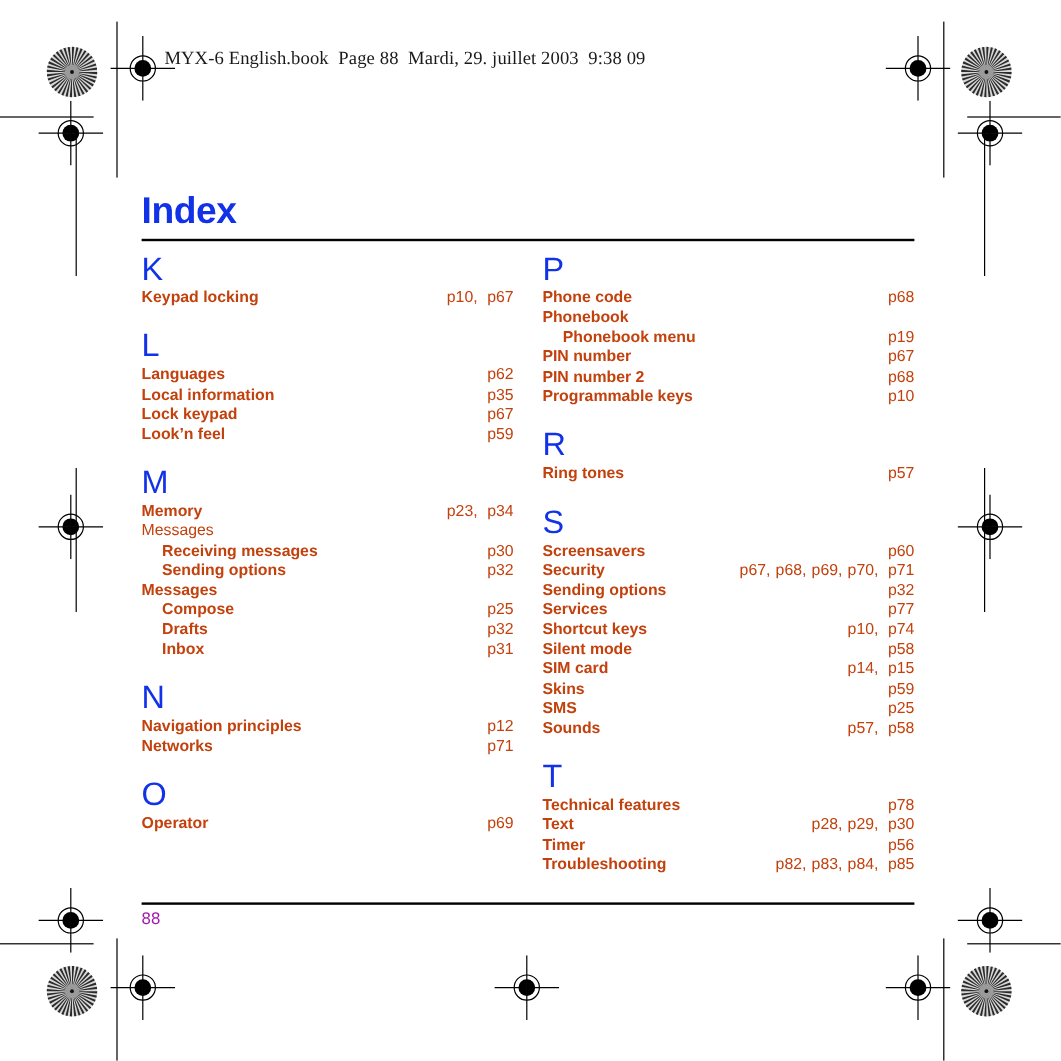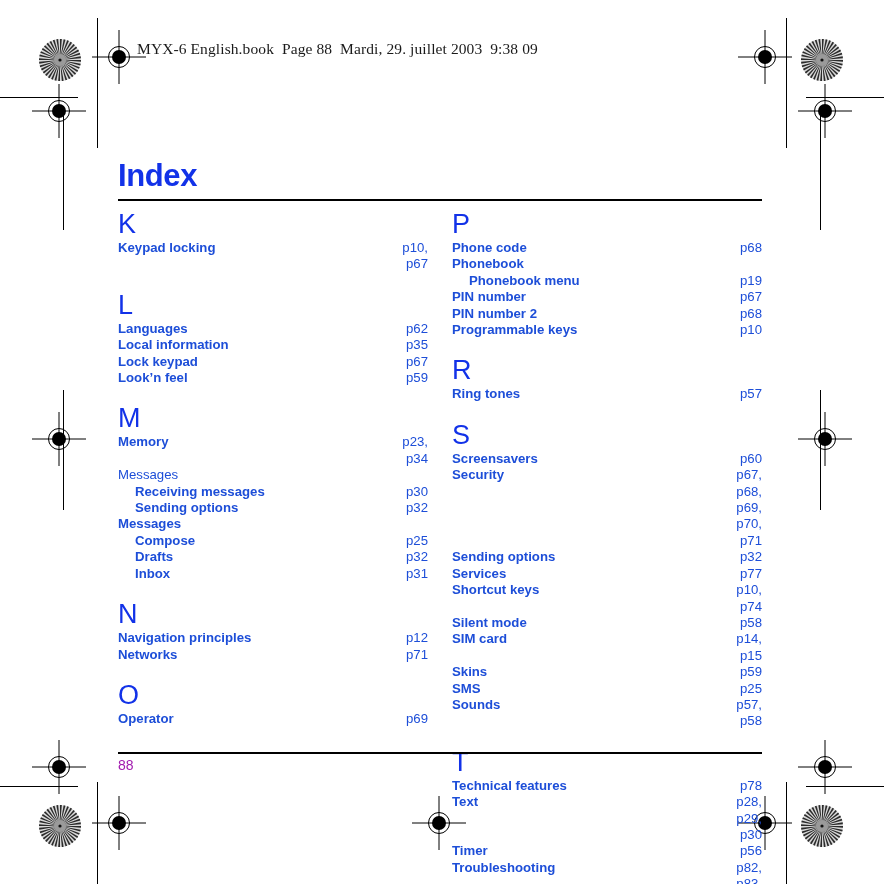--- a/index.html
+++ b/index.html
@@ -94,38 +94,37 @@
     margin-top: 17px;
     margin-bottom: 1px;
     letter-spacing: 0.5px;
   }
   .section:first-child > .section-letter { margin-top: 0; }
 
   .entry {
     display: flex;
     align-items: baseline;
     line-height: 16.4px;
-    color: #1d4ed8;
+    color: #c2410c;
     font-size: 13.2px;
   }
   .entry-label {
     font-weight: bold;
     white-space: nowrap;
   }
   .entry.plain .entry-label { font-weight: normal; }
   .entry.sub .entry-label { padding-left: 17px; }
 
   .entry-pages {
     margin-left: auto;
     font-weight: normal;
     font-size: 13.2px;
     white-space: nowrap;
     display: flex;
     justify-content: flex-start;
-    flex-direction: column;
   }
   .pg {
     display: inline-block;
     width: 30px;
     text-align: right;
   }
 
   
   #page-footer {
     position: absolute;

